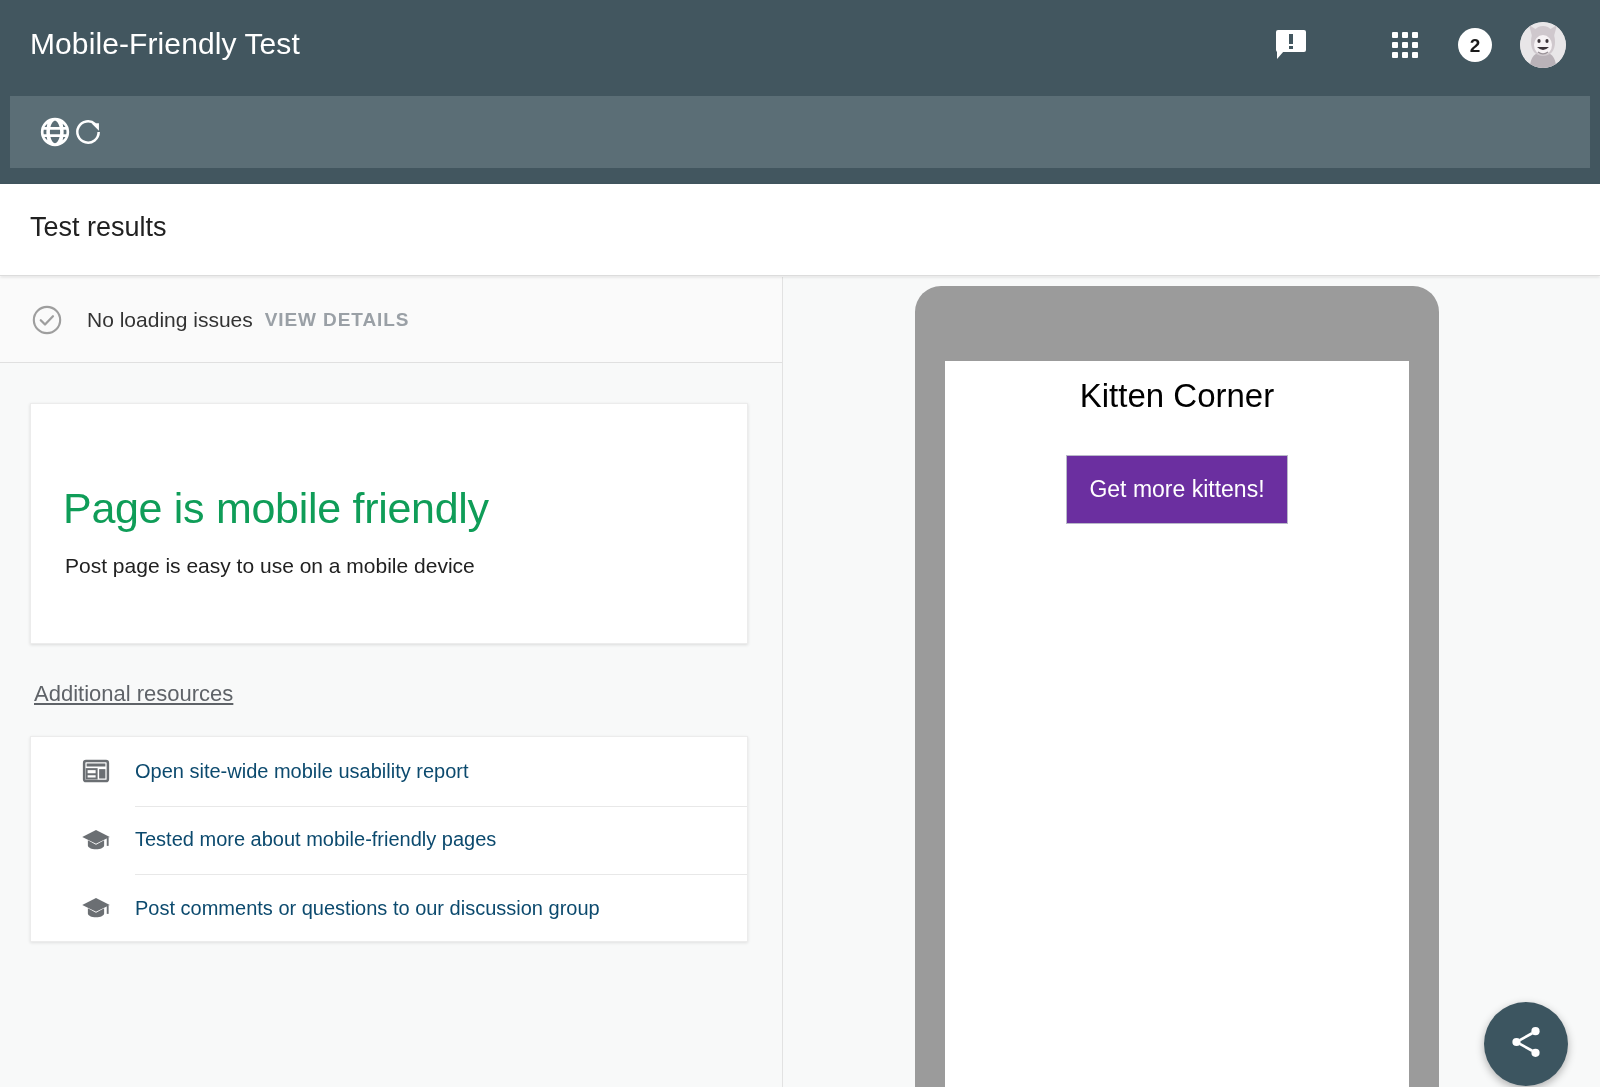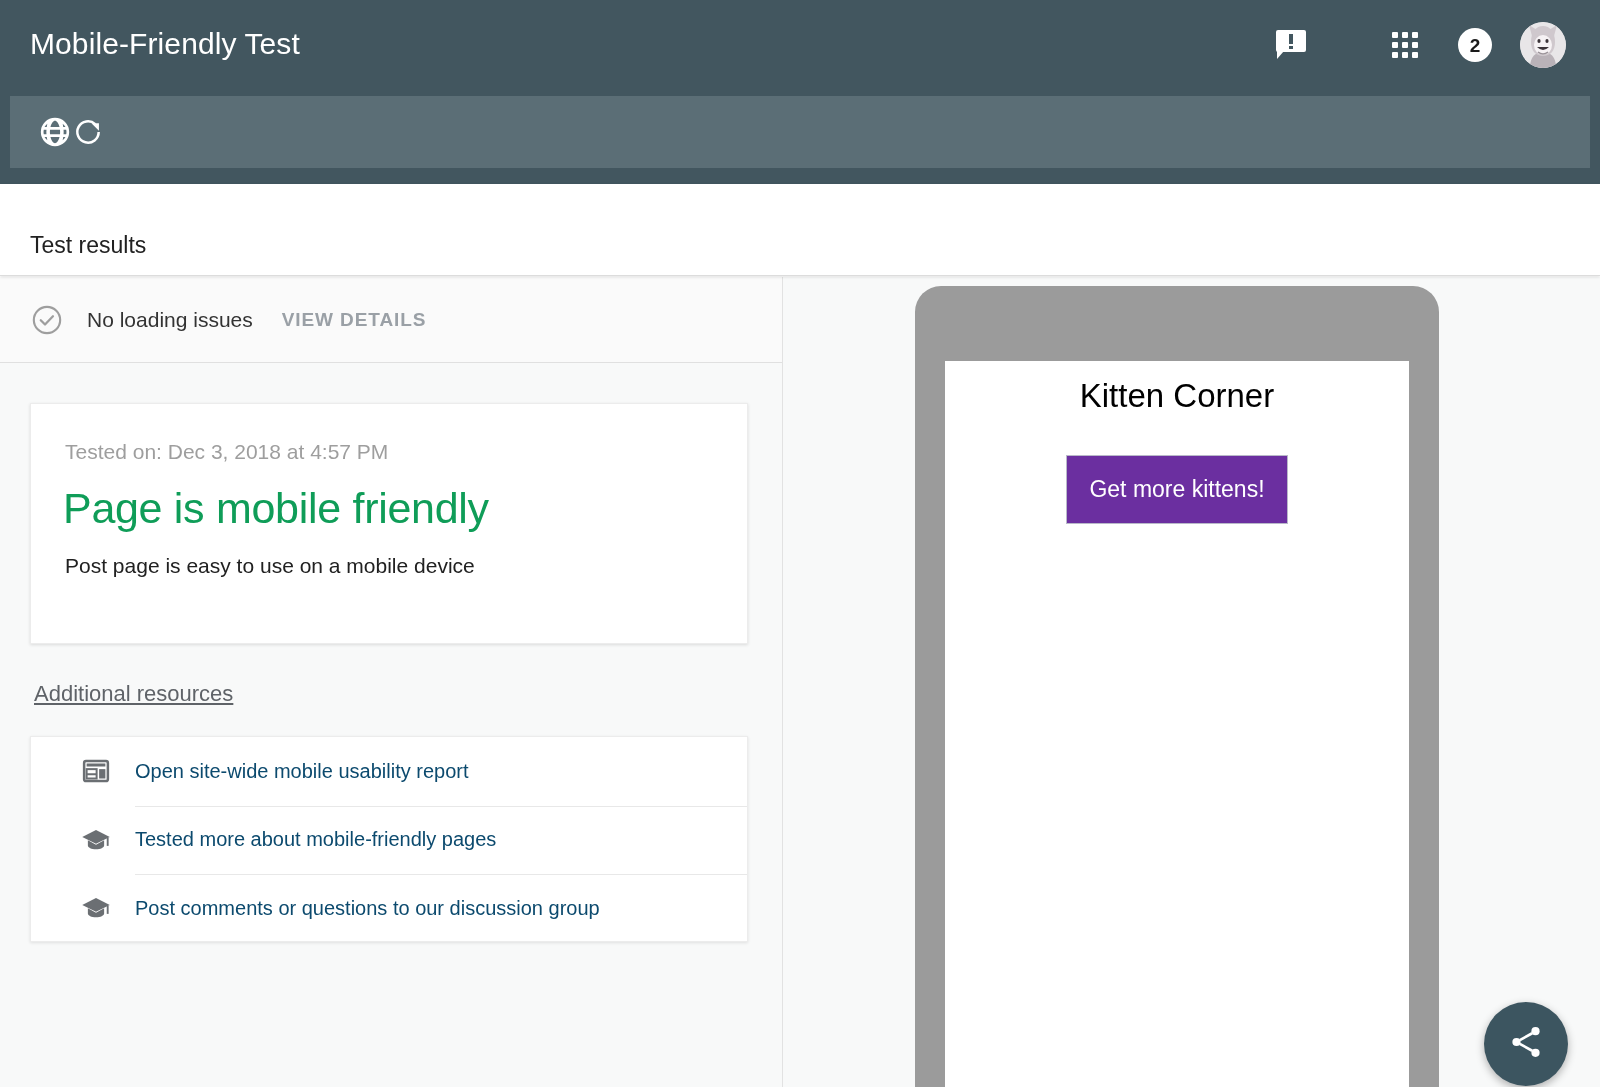--- a/index.html
+++ b/index.html
@@ -149,24 +149,23 @@
     height: 92px;
     background: #ffffff;
     border-bottom: 1px solid #dcdcdc;
     box-shadow: 0 1px 3px rgba(0,0,0,0.13);
     z-index: 5;
   }
   .results-title {
     position: absolute;
     left: 30px;
     top: 28px;
-    font-size: 23px;
+    font-size: 27px;
     color: #212121;
     font-weight: 400;
-    margin-top: 20px;
   }
 
   
   .content {
     position: absolute;
     left: 0; top: 277px;
     width: 1600px;
     height: 810px;
     background: #f8f9f9;
   }
@@ -193,21 +192,21 @@
     align-items: center;
   }
   .check-icon { margin-left: 30px; width: 34px; height: 34px; flex: none; }
   .loading-text {
     margin-left: 23px;
     font-size: 21px;
     color: #333333;
     white-space: nowrap;
   }
   .view-details {
-    margin-left: 29px;
+    margin-left: 12px;
     font-size: 19px;
     font-weight: 700;
     color: #9aa0a6;
     letter-spacing: 0.9px;
     cursor: pointer;
     white-space: nowrap;
   }
 
   
   .result-card {
@@ -428,21 +427,20 @@
         <svg width="34" height="34" viewBox="0 0 24 24">
           <circle cx="12" cy="12" r="9.3" fill="none" stroke="#9e9e9e" stroke-width="1.5"></circle>
           <path d="M7.6 12.2l3 3 5.6-5.8" fill="none" stroke="#9e9e9e" stroke-width="1.6" stroke-linecap="round" stroke-linejoin="round"></path>
         </svg>
       </span>
       <span class="loading-text">No loading issues</span>
       <span class="view-details">VIEW DETAILS</span>
     </div>
 
     <div class="result-card">
-      <div class="tested-on">Tested on: Dec 3, 2018 at 4:57 PM</div>
       <div class="verdict">Page is mobile friendly</div>
       <div class="verdict-sub">Post page is easy to use on a mobile device</div>
     </div>
 
     <div class="resources-heading">Additional resources</div>
 
     <div class="resources-card">
 
       <div class="res-item">
         <span class="res-icon">

